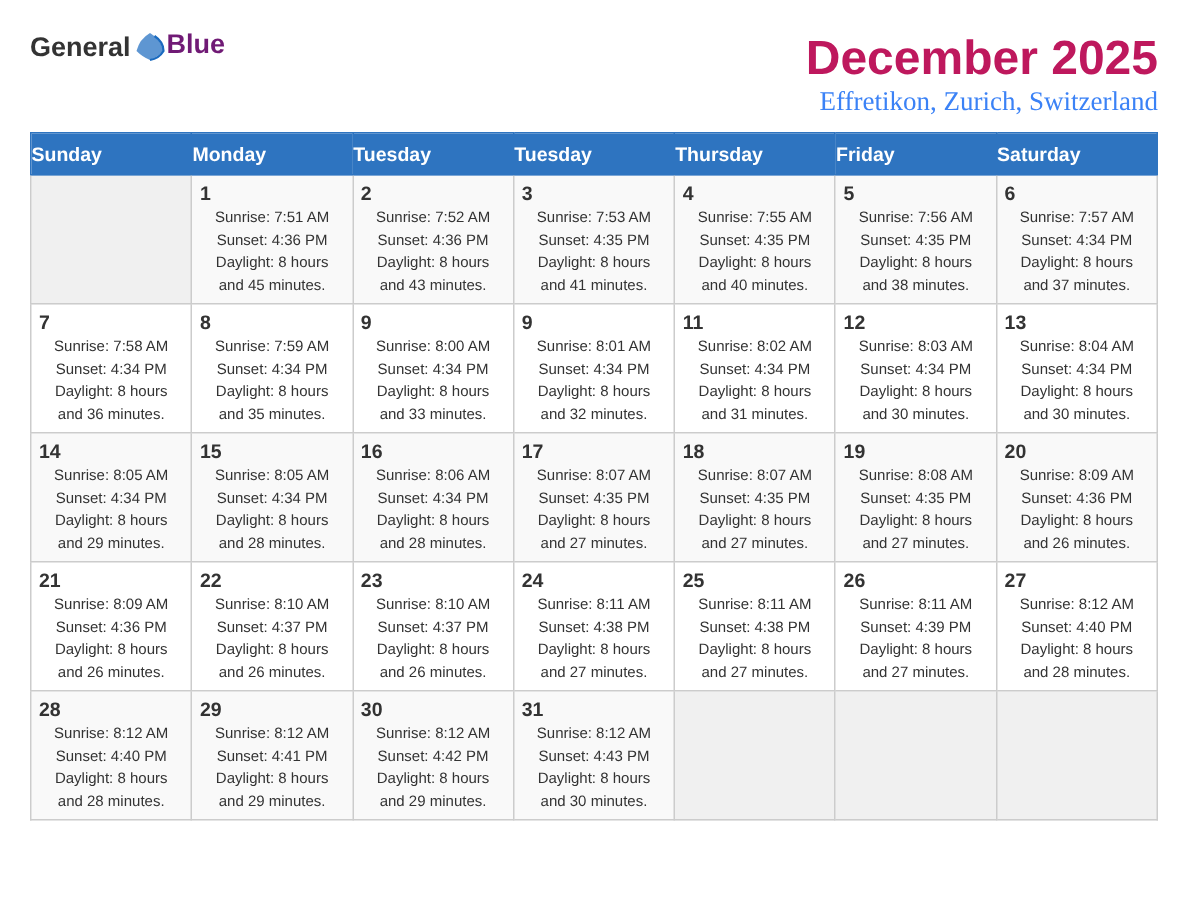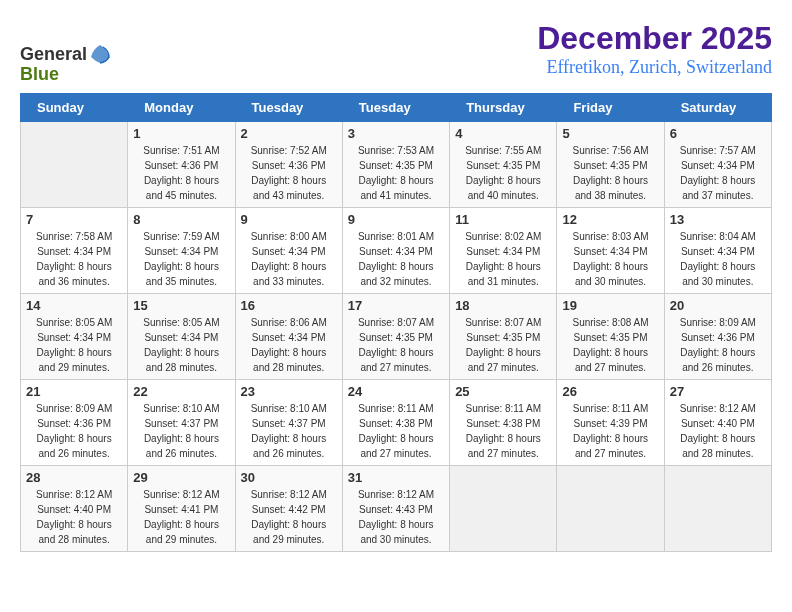--- a/index.html
+++ b/index.html
@@ -23,49 +23,49 @@
     }
     .logo-text-general {
       font-size: 18px;
       font-weight: bold;
       color: #333;
       line-height: 1;
     }
     .logo-text-blue {
       font-size: 18px;
       font-weight: bold;
-      color: #4d7c0f;
+      color: #701a75;
       line-height: 1;
     }
     .logo-icon {
       width: 22px;
       height: 22px;
     }
     .title-area {
       text-align: right;
     }
     .month-title {
       font-size: 32px;
       font-weight: bold;
-      color: #4c1d95;
+      color: #be185d;
     }
     .subtitle {
       font-size: 18px;
       color: #3b82f6;
       font-family: Liberation Serif, serif;
     }
     table {
       width: 100%;
       border-collapse: collapse;
       font-size: 11px;
     }
     thead tr th {
       background-color: #2e74c0;
       color: #fff;
-      padding: 6px 16px;
+      padding: 6px 0;
       text-align: left;
       font-size: 13px;
       font-weight: bold;
       border: 1px solid #2e74c0;
     }
     tbody tr td {
       border: 1px solid #ccc;
       padding: 4px 5px;
       vertical-align: top;
       min-height: 80px;
@@ -93,21 +93,21 @@
     }
     .empty-cell {
       background-color: #f0f0f0 !important;
     }
   </style>
 </head>
 <body>
 
 <div class="header-area">
   <div class="logo">
-    <div style="display:flex; flex-direction:column; line-height:1.1;margin-top:23px;">
+    <div style="display:flex; flex-direction:row; line-height:1.1;">
       <div style="display:flex; align-items:center; gap:2px;">
         <span class="logo-text-general">General</span>
         <svg class="logo-icon" viewBox="0 0 22 22" xmlns="http://www.w3.org/2000/svg">
           <path d="M11 2 Q18 6 20 14 Q16 18 11 20 Q6 18 2 14 Q4 6 11 2Z" fill="#1a6abf" opacity="0.7"></path>
           <path d="M14 4 Q20 8 20 14 Q17 19 11 20" fill="none" stroke="#1a6abf" stroke-width="1.5"></path>
         </svg>
       </div>
       <span class="logo-text-blue">Blue</span>
     </div>
   </div>

